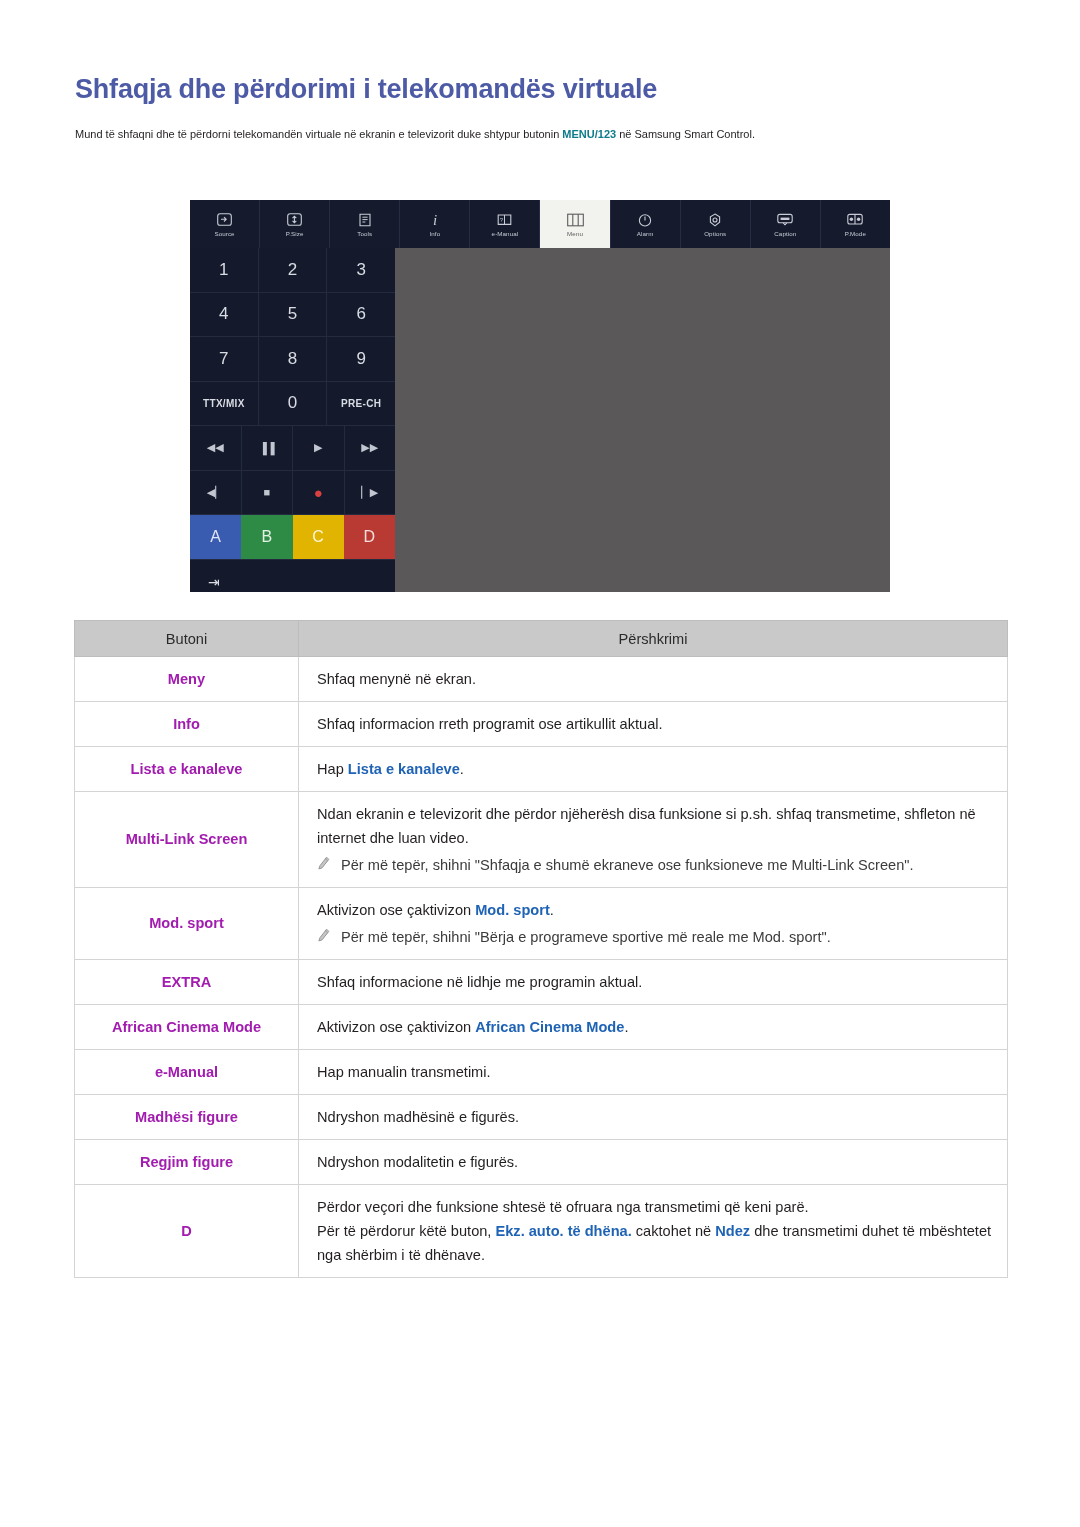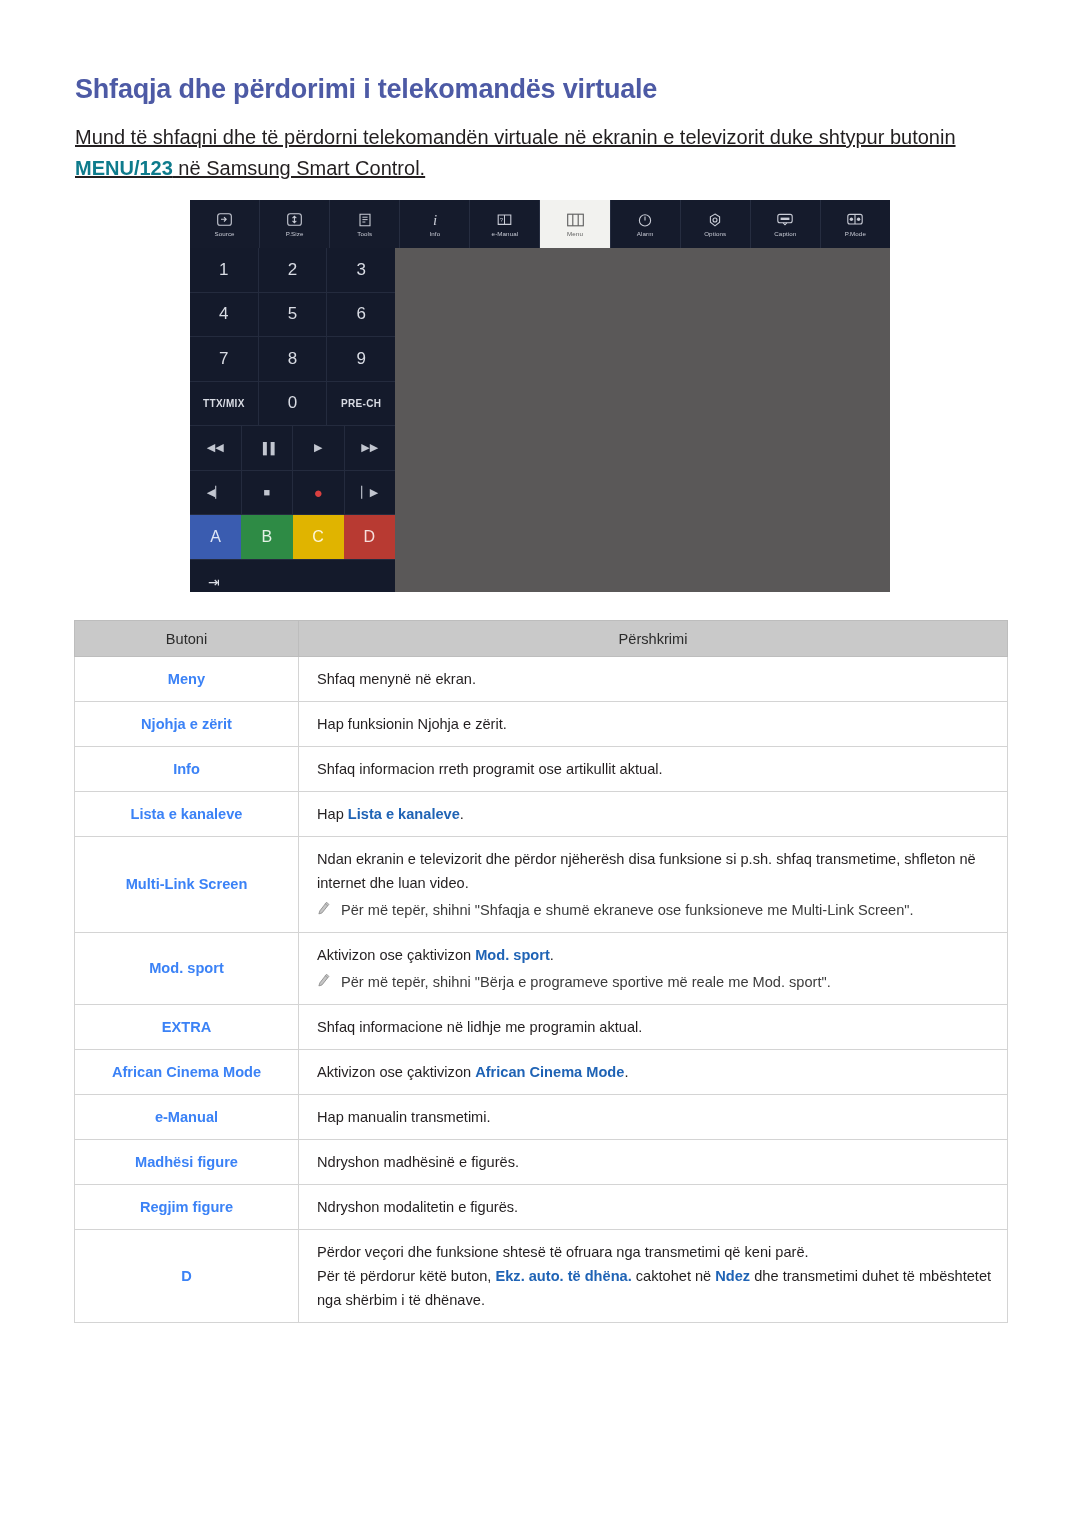--- a/index.html
+++ b/index.html
@@ -31,24 +31,23 @@
     font-weight: bold;
     color: #4d5aa5;
     letter-spacing: -0.2px;
     white-space: nowrap;
   }
   .intro {
     position: absolute;
     left: 75px;
     top: 114px;
     width: 935px;
-    font-size: 20px;
-    line-height: 31px;
+    font-size: 11px;
+    line-height: 25px;
     color: #231f20;
-    text-decoration: underline;
   }
   .intro .kw {
     color: #0e7b8c;
     font-weight: bold;
   }
 
   
   .remote {
     position: absolute;
     left: 190px;
@@ -168,21 +167,21 @@
     font-weight: normal;
     font-size: 14.6px;
     height: 36px;
     text-align: center;
     border-color: #bdbdbd;
   }
   .col-btn { width: 224px; }
   .tbl td.btn {
     width: 224px;
     text-align: center;
-    color: #3b82f6;
+    color: #a21caf;
     font-weight: bold;
     padding: 10px 6px;
     line-height: 21px;
   }
   .tbl td.desc {
     padding: 10px 14px 10px 18px;
     color: #231f20;
     line-height: 24px;
   }
   .tbl td.desc .lnk {
@@ -381,24 +380,20 @@
         <th>Përshkrimi</th>
       </tr>
     </thead>
     <tbody>
 
       <tr>
         <td class="btn">Meny</td>
         <td class="desc">Shfaq menynë në ekran.</td>
       </tr>
 
-      <tr>
-        <td class="btn">Njohja e zërit</td>
-        <td class="desc">Hap funksionin Njohja e zërit.</td>
-      </tr>
 
 
       <tr>
         <td class="btn">Info</td>
         <td class="desc">Shfaq informacion rreth programit ose artikullit aktual.</td>
       </tr>
 
       <tr>
         <td class="btn">Lista e kanaleve</td>
         <td class="desc"><span>Hap </span><span class="lnk">Lista e kanaleve</span><span>.</span></td>

